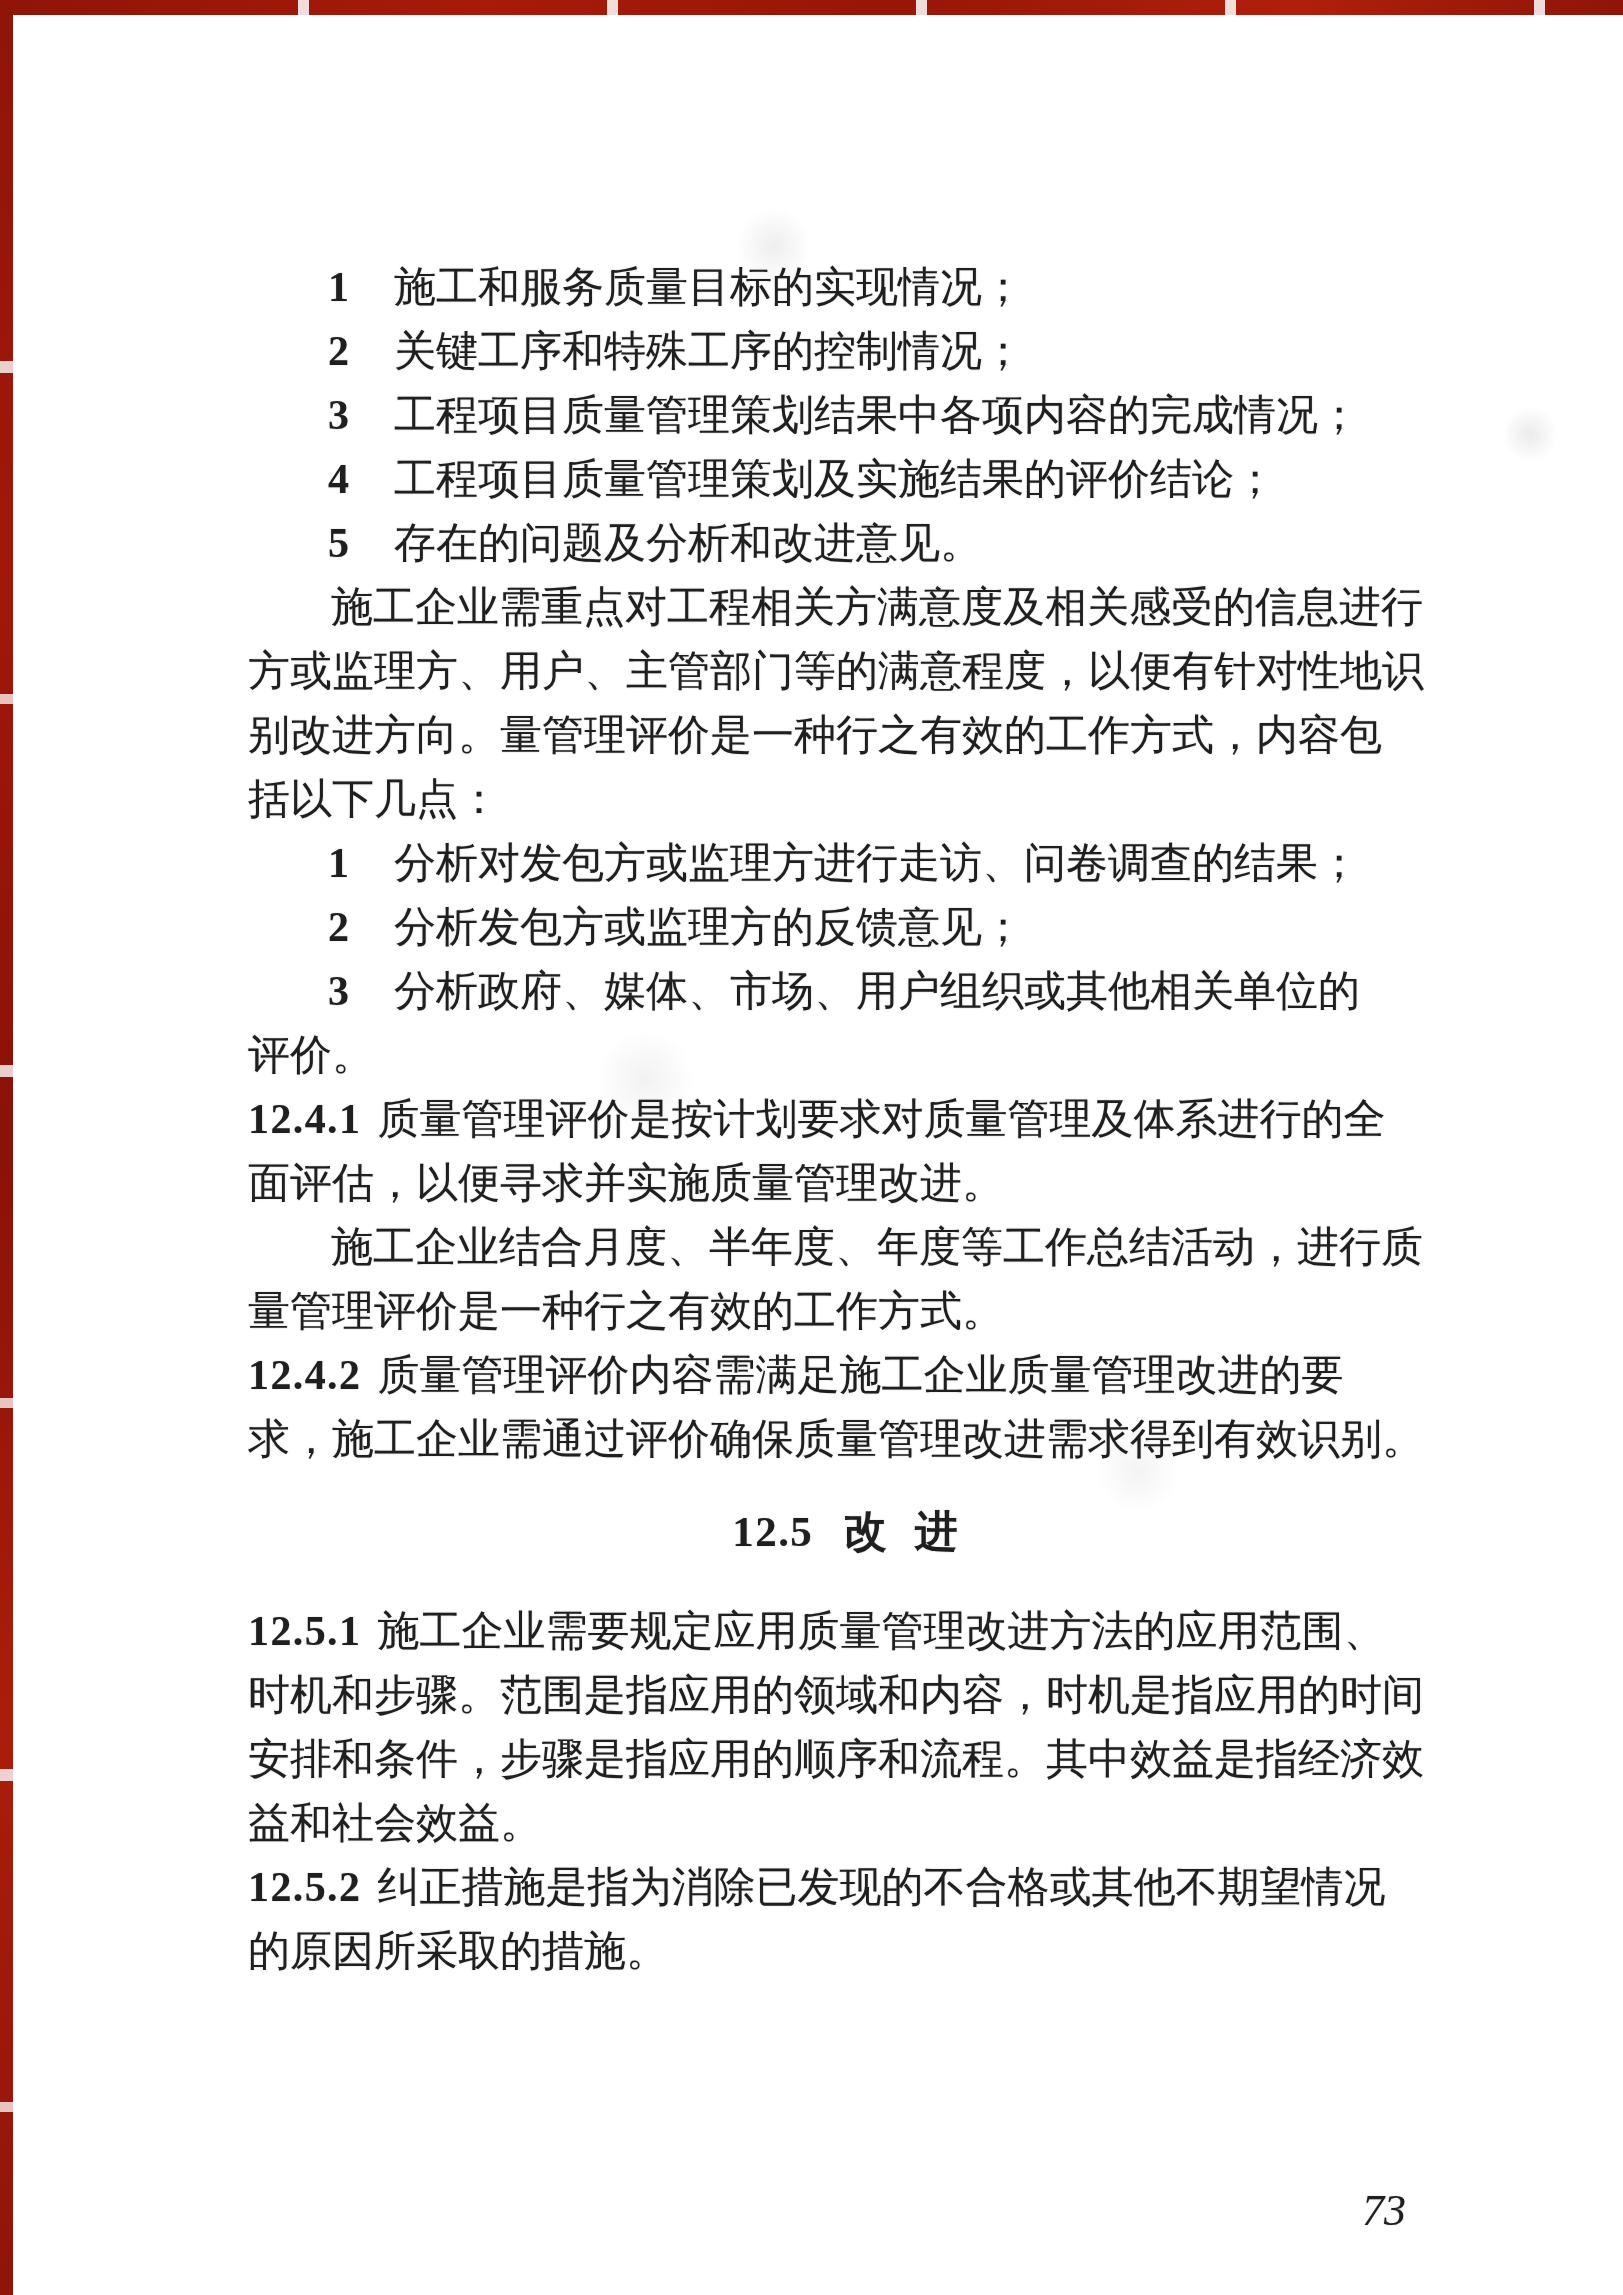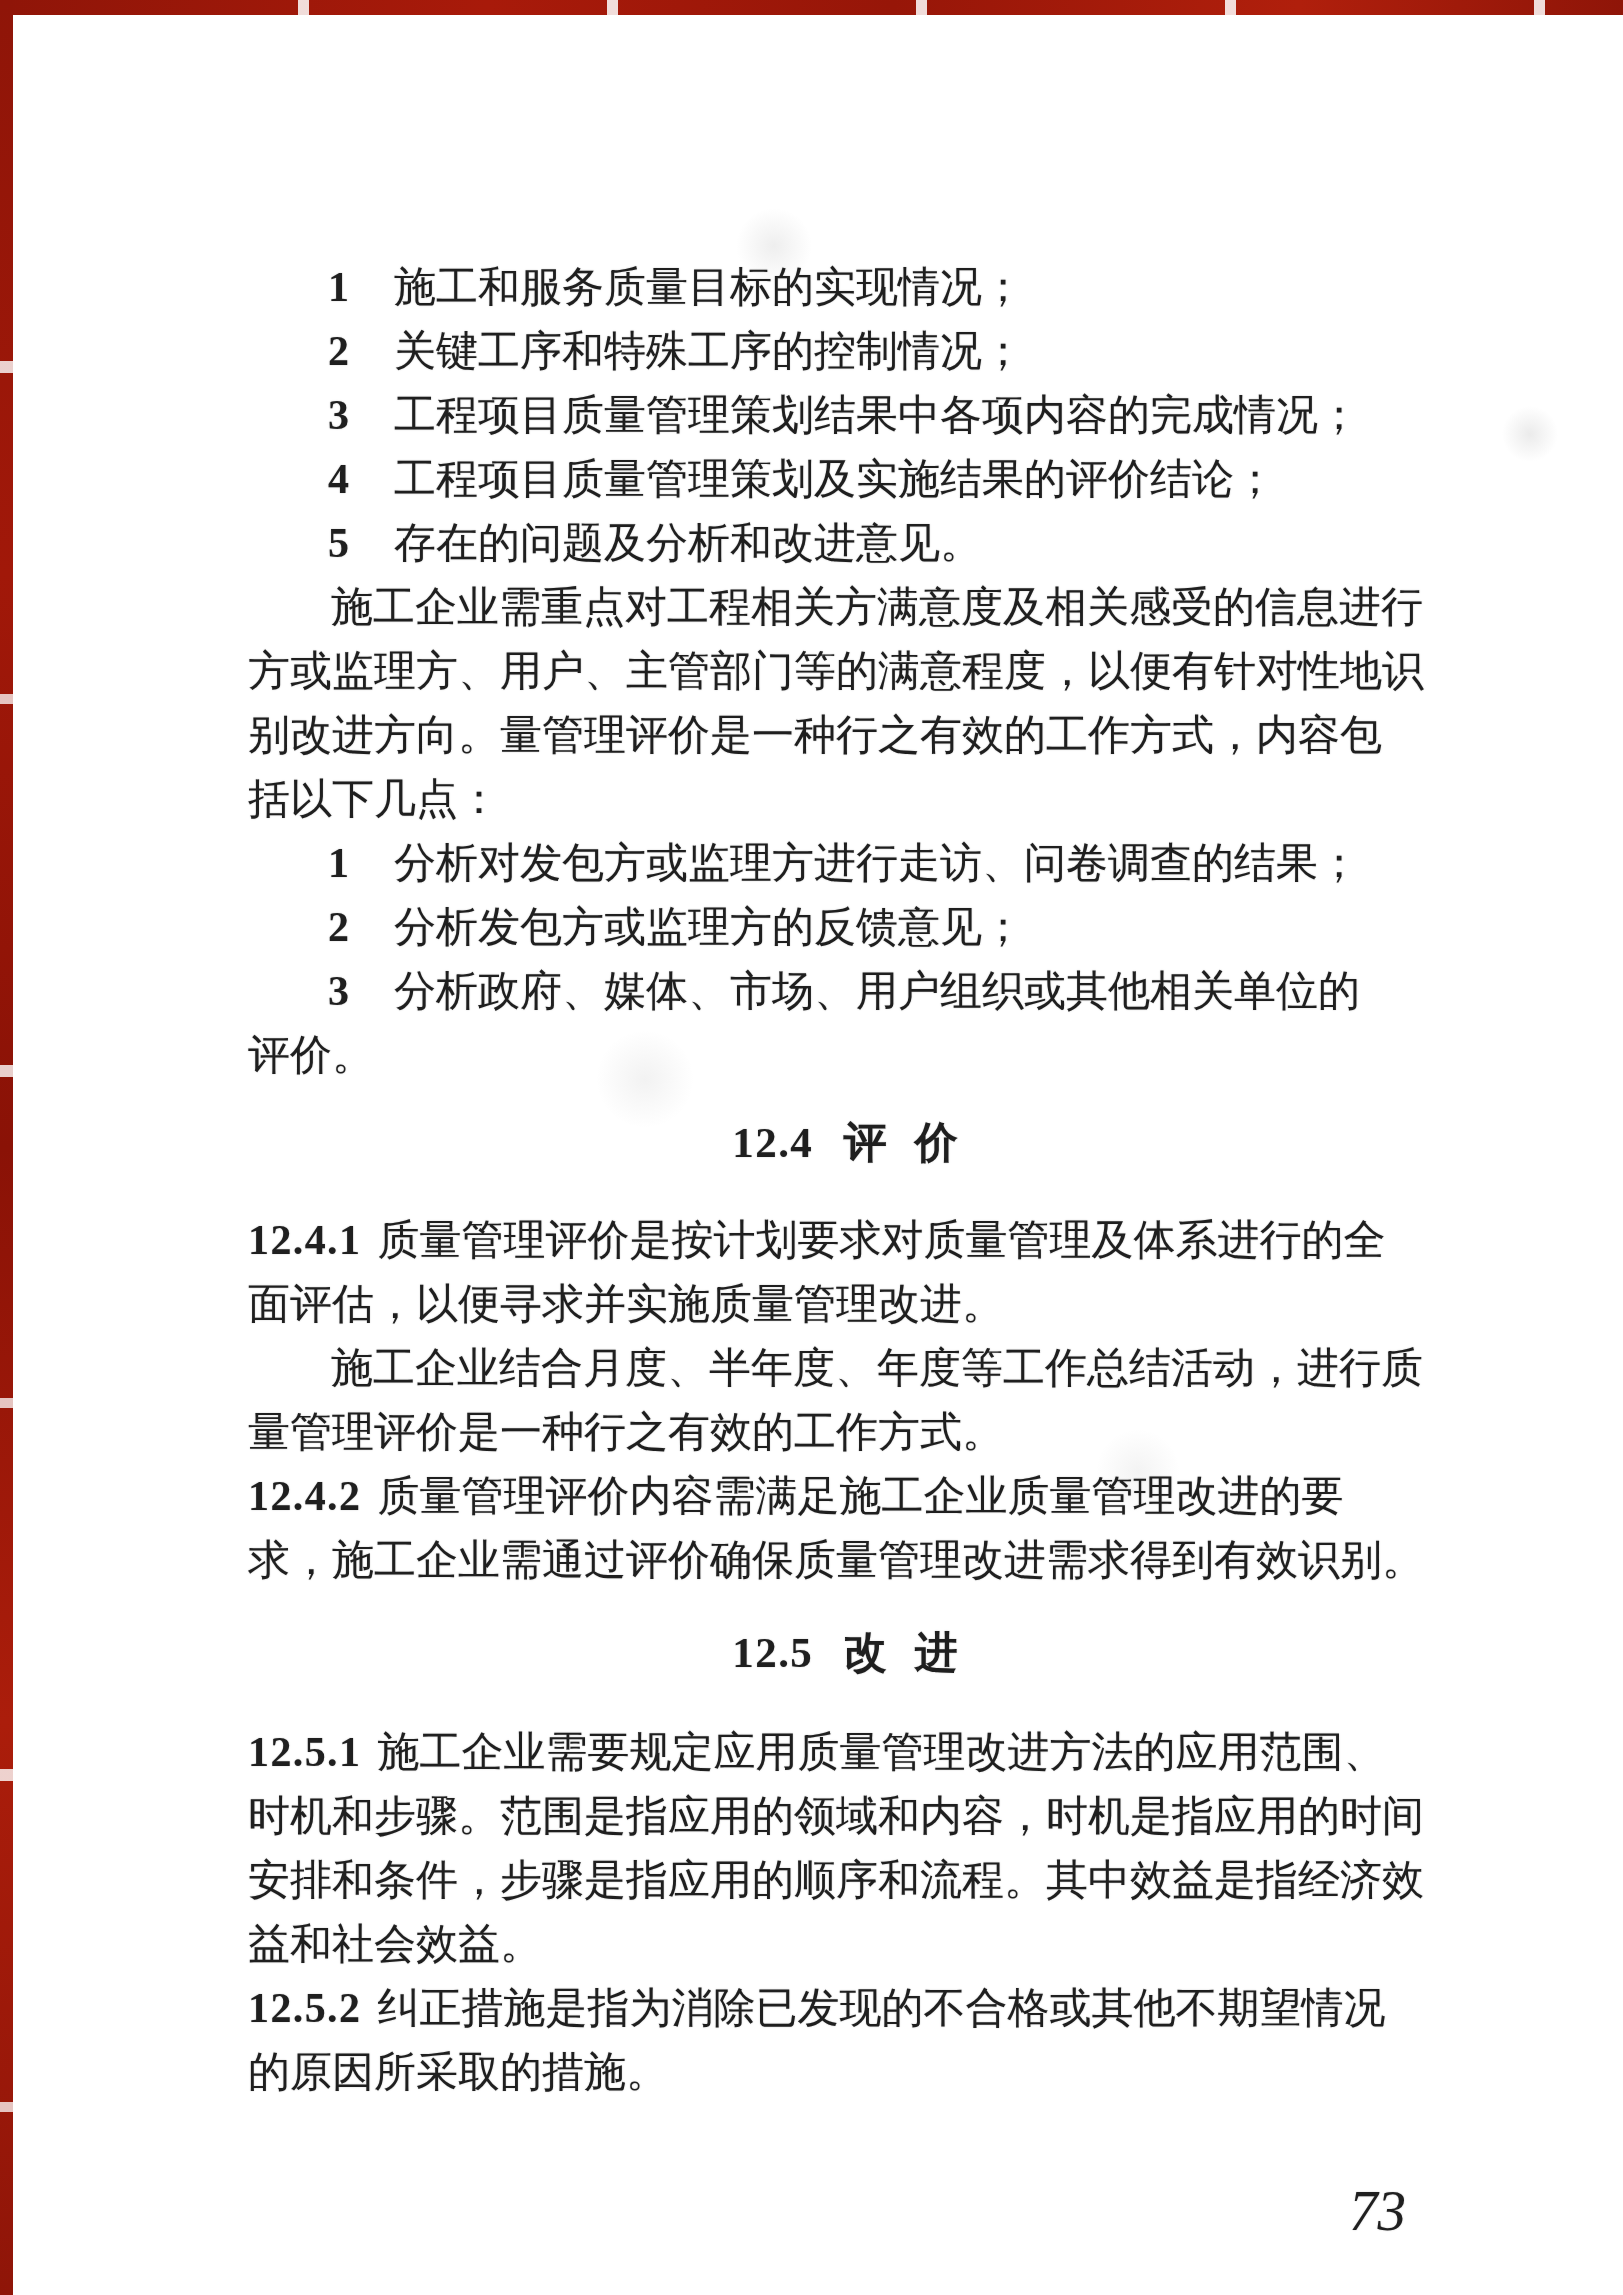--- a/index.html
+++ b/index.html
@@ -75,21 +75,21 @@
     white-space: nowrap;
   }
   .heading .hnum { margin-right: 30.5px; letter-spacing: 1.4px; }
   .heading .htitle { letter-spacing: 0.65em; margin-right: -0.65em; }
   .heading.h124 { margin-top: 23.6px; margin-bottom: 33px; }
   .heading.h125 { margin-top: 29px; margin-bottom: 35px; }
   .pagenum {
     position: absolute;
     top: 2186px;
     right: 217px;
-    font-size: 57px;
+    font-size: 44px;
     font-style: italic;
     line-height: 49px;
     text-shadow: 0 0 1.4px rgba(40,40,40,0.35);
   }
 </style>
 </head>
 <body>
 
 <div class="page">
 
@@ -123,23 +123,20 @@
       <span class="num">1</span><span>分析对发包方或监理方进行走访、问卷调查的结果；</span>
     </div>
     <div class="line li">
       <span class="num">2</span><span>分析发包方或监理方的反馈意见；</span>
     </div>
     <div class="line li">
       <span class="num">3</span><span>分析政府、媒体、市场、用户组织或其他相关单位的</span>
     </div>
     <div class="line">评价。</div>
 
-    <div class="heading h124">
-      <span class="hnum">12.4</span><span class="htitle">评价</span>
-    </div>
 
     <div class="line clause">
       <span class="cnum">12.4.1</span><span>质量管理评价是按计划要求对质量管理及体系进行的全</span>
     </div>
     <div class="line">面评估，以便寻求并实施质量管理改进。</div>
 
     <div class="line indent">施工企业结合月度、半年度、年度等工作总结活动，进行质</div>
     <div class="line">量管理评价是一种行之有效的工作方式。</div>
 
     <div class="line clause">

